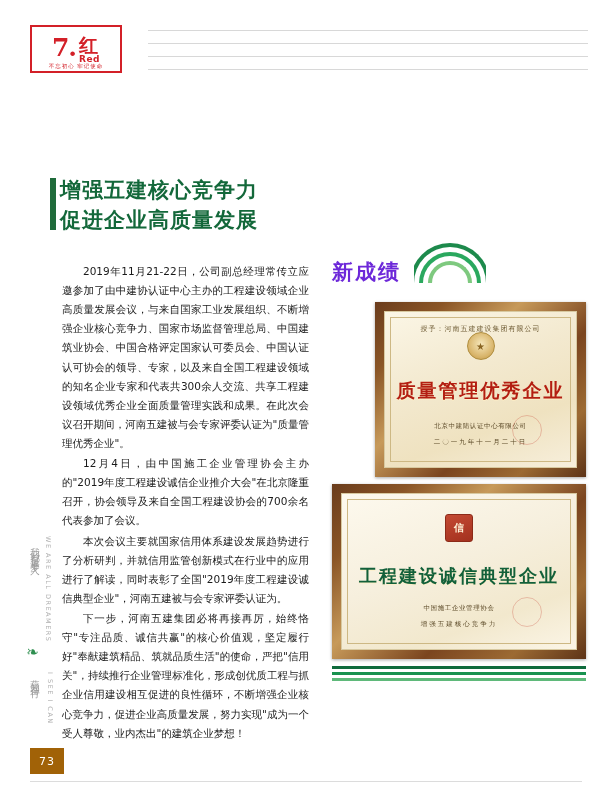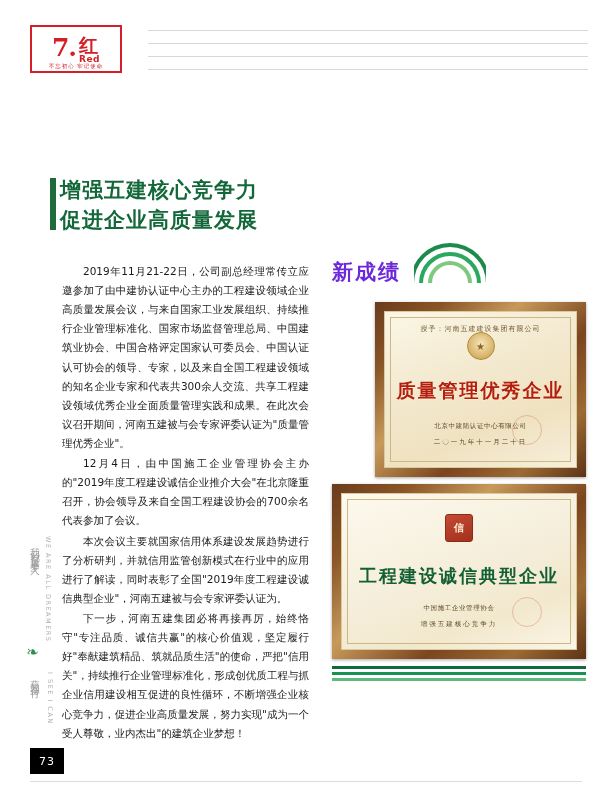--- a/index.html
+++ b/index.html
@@ -343,21 +343,21 @@
     line-height: 1;
   }
 
   
   .page-num {
     position: absolute;
     left: 30px;
     top: 748px;
     width: 34px;
     height: 26px;
-    background: #000000;
+    background: #a16207;
     color: #fff;
     font-size: 11px;
     display: flex;
     align-items: center;
     justify-content: center;
     letter-spacing: 1px;
   }
   .footer-rule {
     position: absolute;
     left: 30px;
@@ -390,21 +390,21 @@
   </div>
   <div class="logo-tag">不忘初心  牢记使命</div>
 
   <div class="title-block">
     <div class="title-bar"></div>
     <div class="title-line">增强五建核心竞争力</div>
     <div class="title-line">促进企业高质量发展</div>
   </div>
 
   <div class="body-col">
-    <p>2019年11月21-22日，公司副总经理常传立应邀参加了由中建协认证中心主办的工程建设领域企业高质量发展会议，与来自国家工业发展组织、持续推行企业管理标准化、国家市场监督管理总局、中国建筑业协会、中国合格评定国家认可委员会、中国认证认可协会的领导、专家，以及来自全国工程建设领域的知名企业专家和代表共300余人交流、共享工程建设领域优秀企业全面质量管理实践和成果。在此次会议召开期间，河南五建被与会专家评委认证为"质量管理优秀企业"。</p>
+    <p>2019年11月21-22日，公司副总经理常传立应邀参加了由中建协认证中心主办的工程建设领域企业高质量发展会议，与来自国家工业发展组织、不断增强企业核心竞争力、国家市场监督管理总局、中国建筑业协会、中国合格评定国家认可委员会、中国认证认可协会的领导、专家，以及来自全国工程建设领域的知名企业专家和代表共300余人交流、共享工程建设领域优秀企业全面质量管理实践和成果。在此次会议召开期间，河南五建被与会专家评委认证为"质量管理优秀企业"。</p>
     <p>12月4日，由中国施工企业管理协会主办的"2019年度工程建设诚信企业推介大会"在北京隆重召开，协会领导及来自全国工程建设协会的700余名代表参加了会议。</p>
     <p>本次会议主要就国家信用体系建设发展趋势进行了分析研判，并就信用监管创新模式在行业中的应用进行了解读，同时表彰了全国"2019年度工程建设诚信典型企业"，河南五建被与会专家评委认证为。</p>
     <p>下一步，河南五建集团必将再接再厉，始终恪守"专注品质、诚信共赢"的核心价值观，坚定履行好"奉献建筑精品、筑就品质生活"的使命，严把"信用关"，持续推行企业管理标准化，形成创优质工程与抓企业信用建设相互促进的良性循环，不断增强企业核心竞争力，促进企业高质量发展，努力实现"成为一个受人尊敬，业内杰出"的建筑企业梦想！</p>
   </div>
 
   <div class="rainbow">
     <span class="arc1"></span>
     <span class="arc2"></span>
     <span class="arc3"></span>
   </div>

